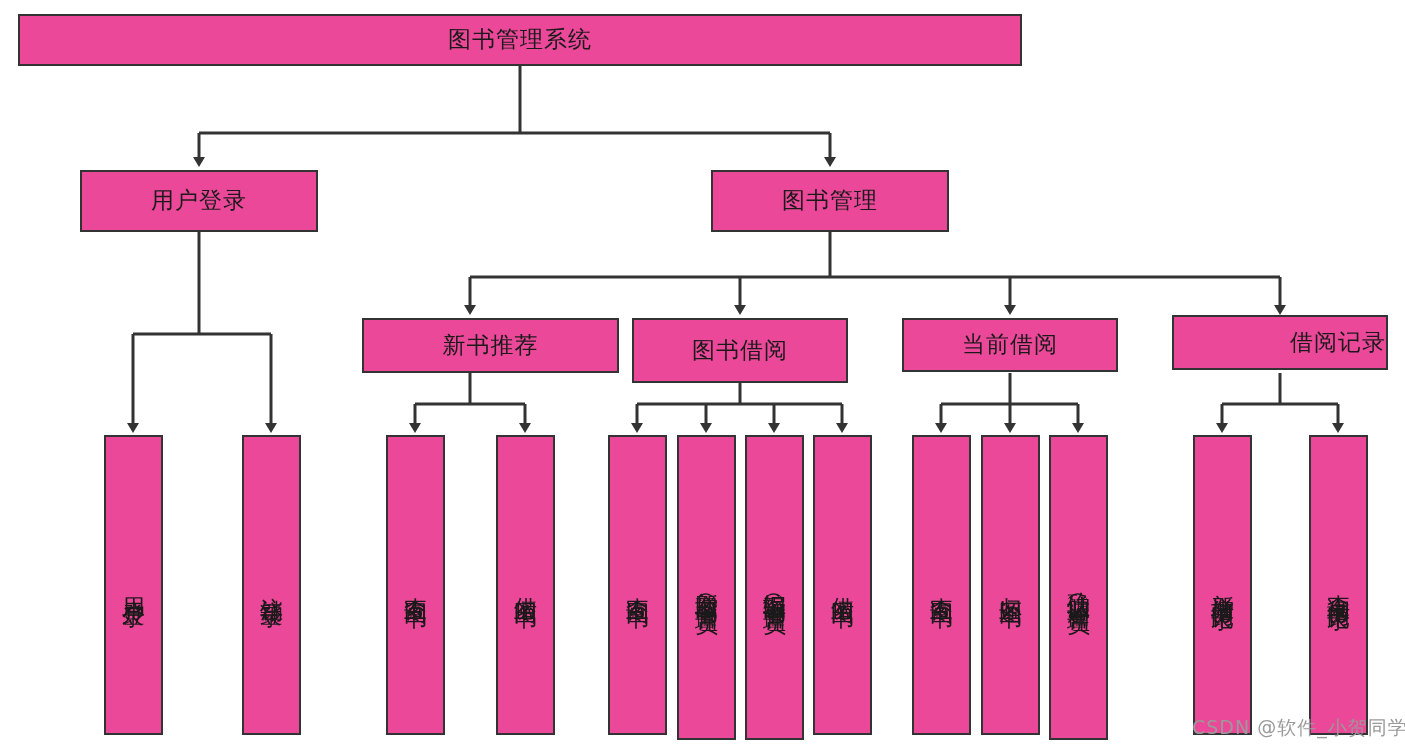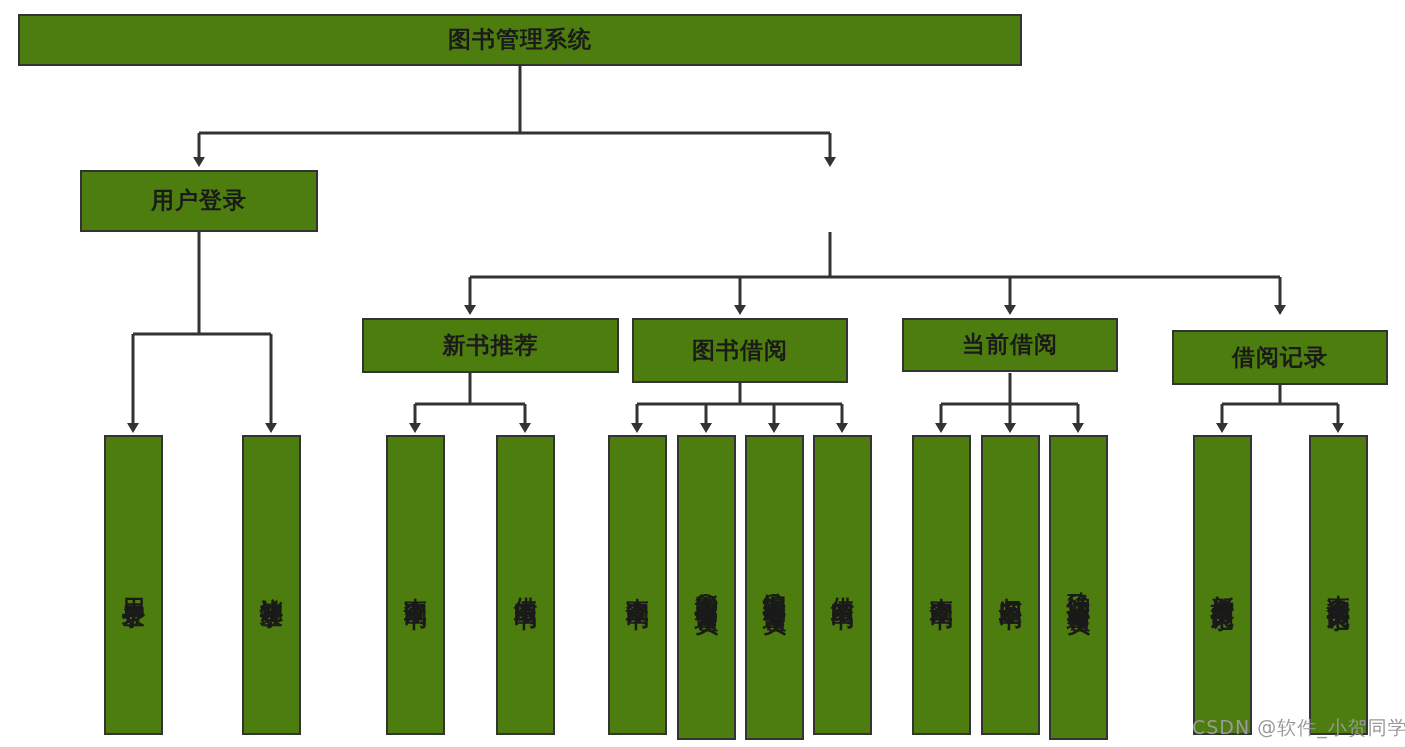--- a/index.html
+++ b/index.html
@@ -22,26 +22,25 @@
     left: 0;
     top: 0;
     width: 1405px;
     height: 747px;
     pointer-events: none;
   }
   .node {
     position: absolute;
     box-sizing: border-box;
     border: 2px solid #333333;
-    background: #4d7c0f;
+    background: #ec4899;
     display: flex;
     align-items: center;
     justify-content: center;
     color: #1a1a1a;
-    font-weight: bold;
   }
   .node.horiz {
     font-size: 23px;
     letter-spacing: 1px;
     line-height: 1.1;
   }
   .node.vert {
     writing-mode: vertical-rl;
     text-orientation: upright;
     font-size: 23px;
@@ -122,31 +121,34 @@
     </g>
   </svg>
 
   <div class="node horiz" style="left:18px; top:14px; width:1004px; height:52px;">
     <span>图书管理系统</span>
   </div>
 
   <div class="node horiz" style="left:80px; top:170px; width:238px; height:62px;">
     <span>用户登录</span>
   </div>
+  <div class="node horiz" style="left:711px; top:170px; width:238px; height:62px;">
+    <span>图书管理</span>
+  </div>
 
   <div class="node horiz" style="left:362px; top:318px; width:257px; height:55px;">
     <span>新书推荐</span>
   </div>
   <div class="node horiz" style="left:632px; top:318px; width:216px; height:65px;">
     <span>图书借阅</span>
   </div>
   <div class="node horiz" style="left:902px; top:318px; width:216px; height:54px;">
     <span>当前借阅</span>
   </div>
-  <div class="node horiz" style="left:1172px; top:330px; width:216px; height:55px;">
+  <div class="node horiz" style="left:1172px; top:315px; width:216px; height:55px;justify-content:flex-end;">
     <span>借阅记录</span>
   </div>
 
   <div class="node vert" style="left:104px; top:435px; width:59px; height:300px;">
     <span class="vtext">用户登录</span>
   </div>
   <div class="node vert" style="left:242px; top:435px; width:59px; height:300px;">
     <span class="vtext">注销登录</span>
   </div>
 

